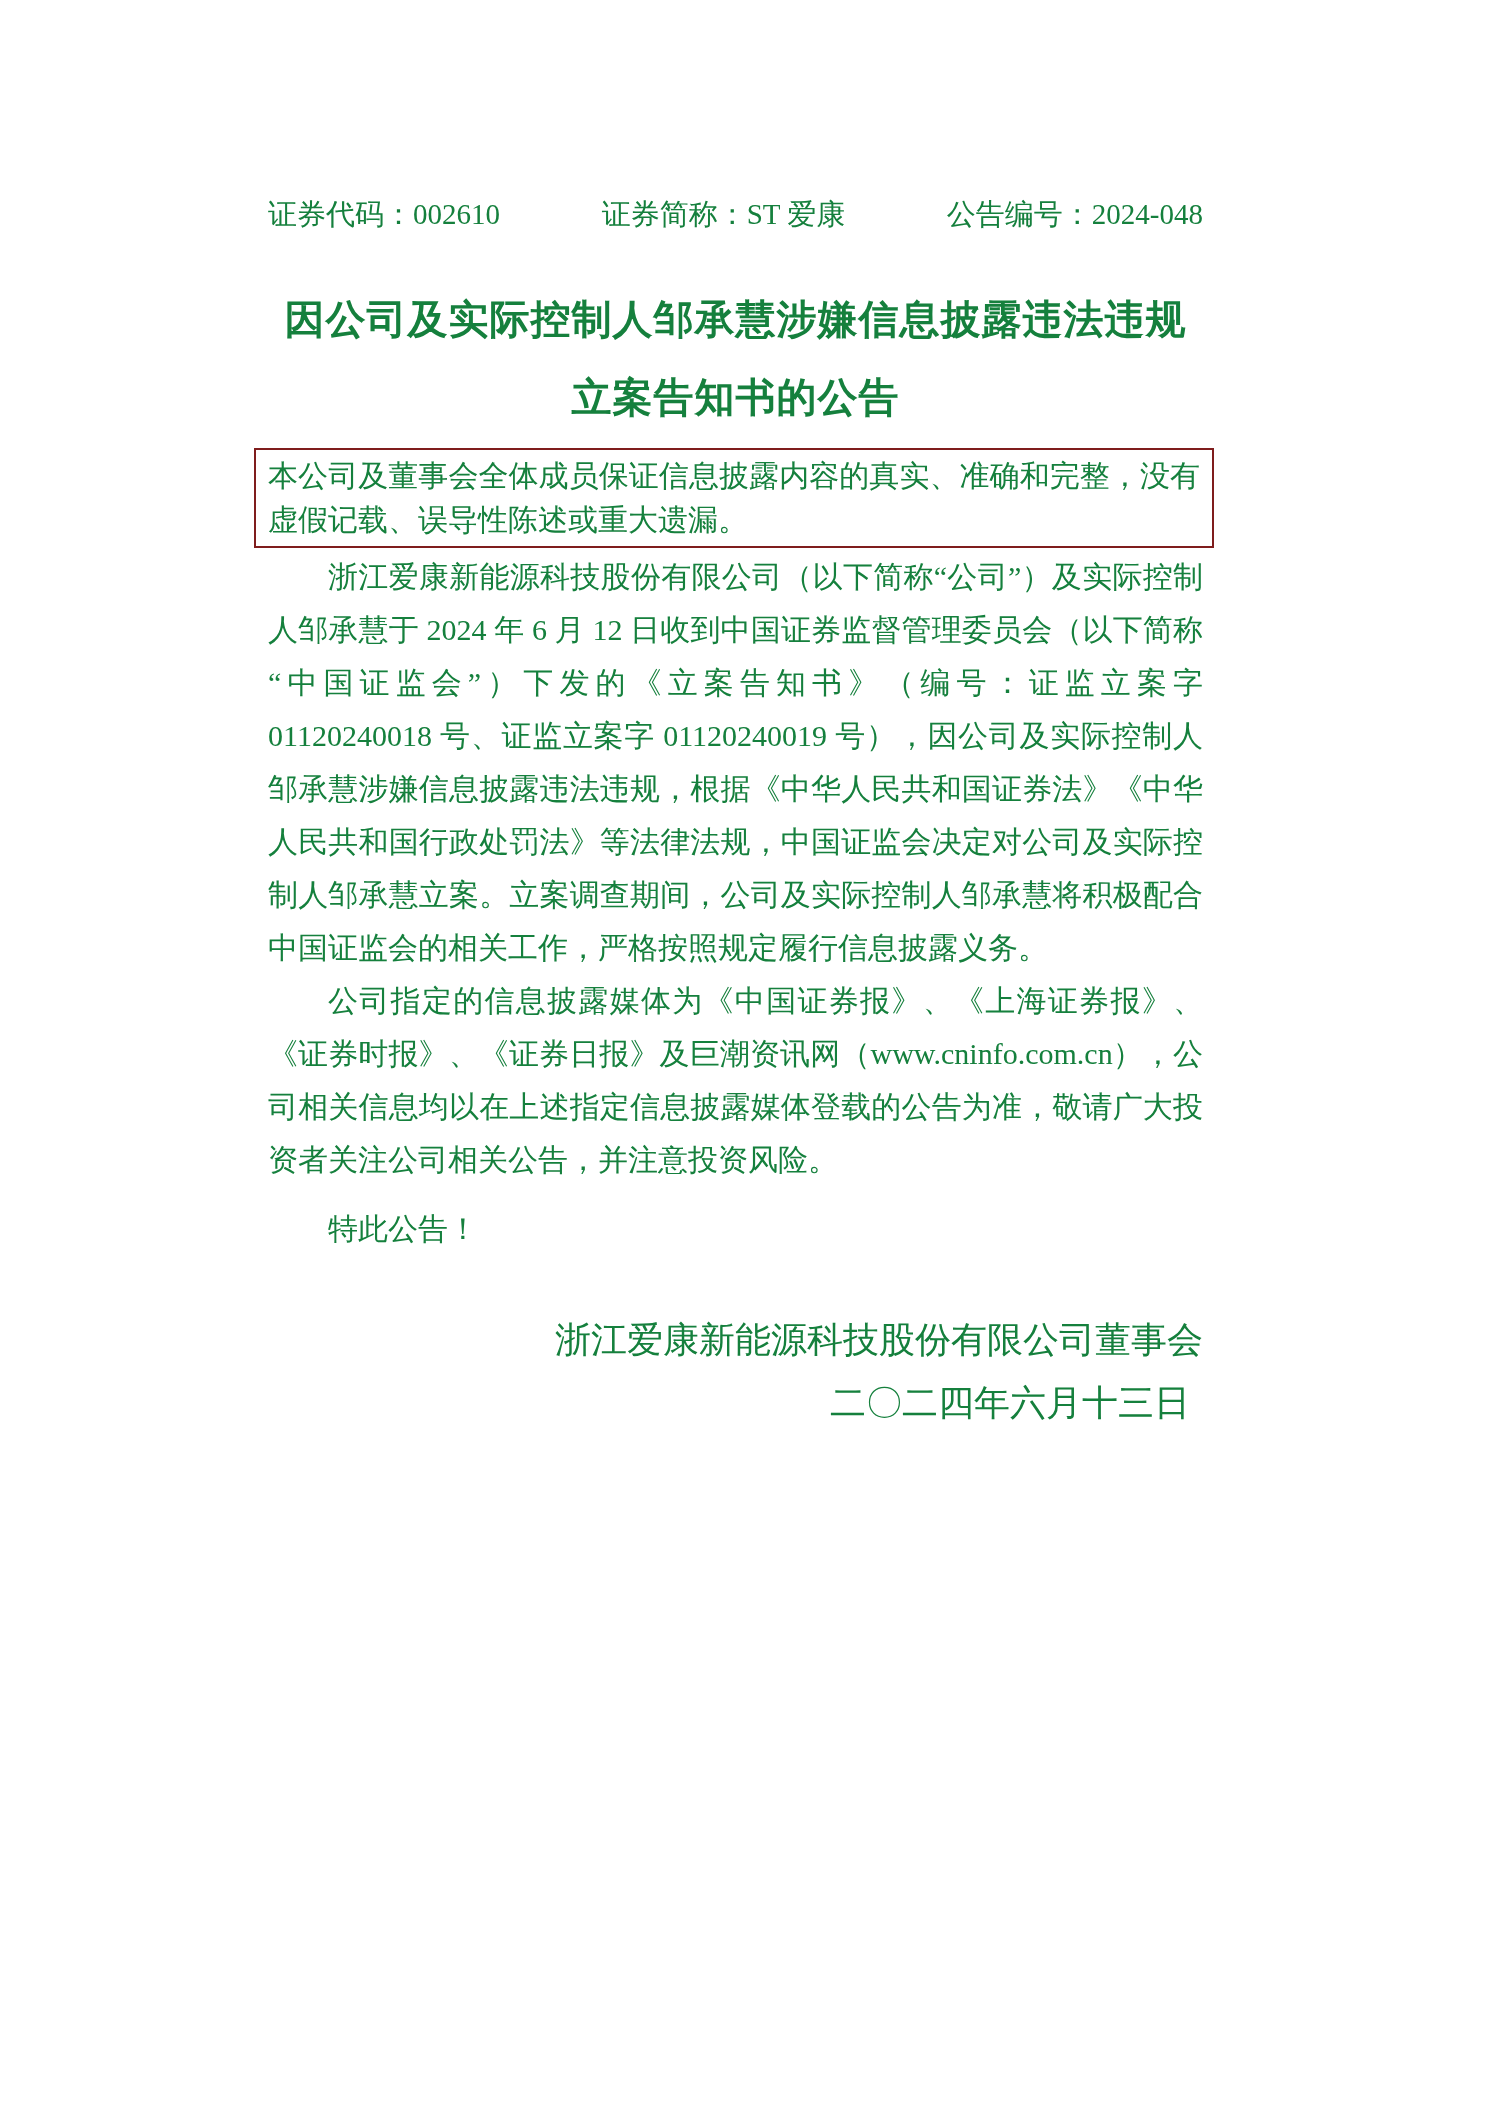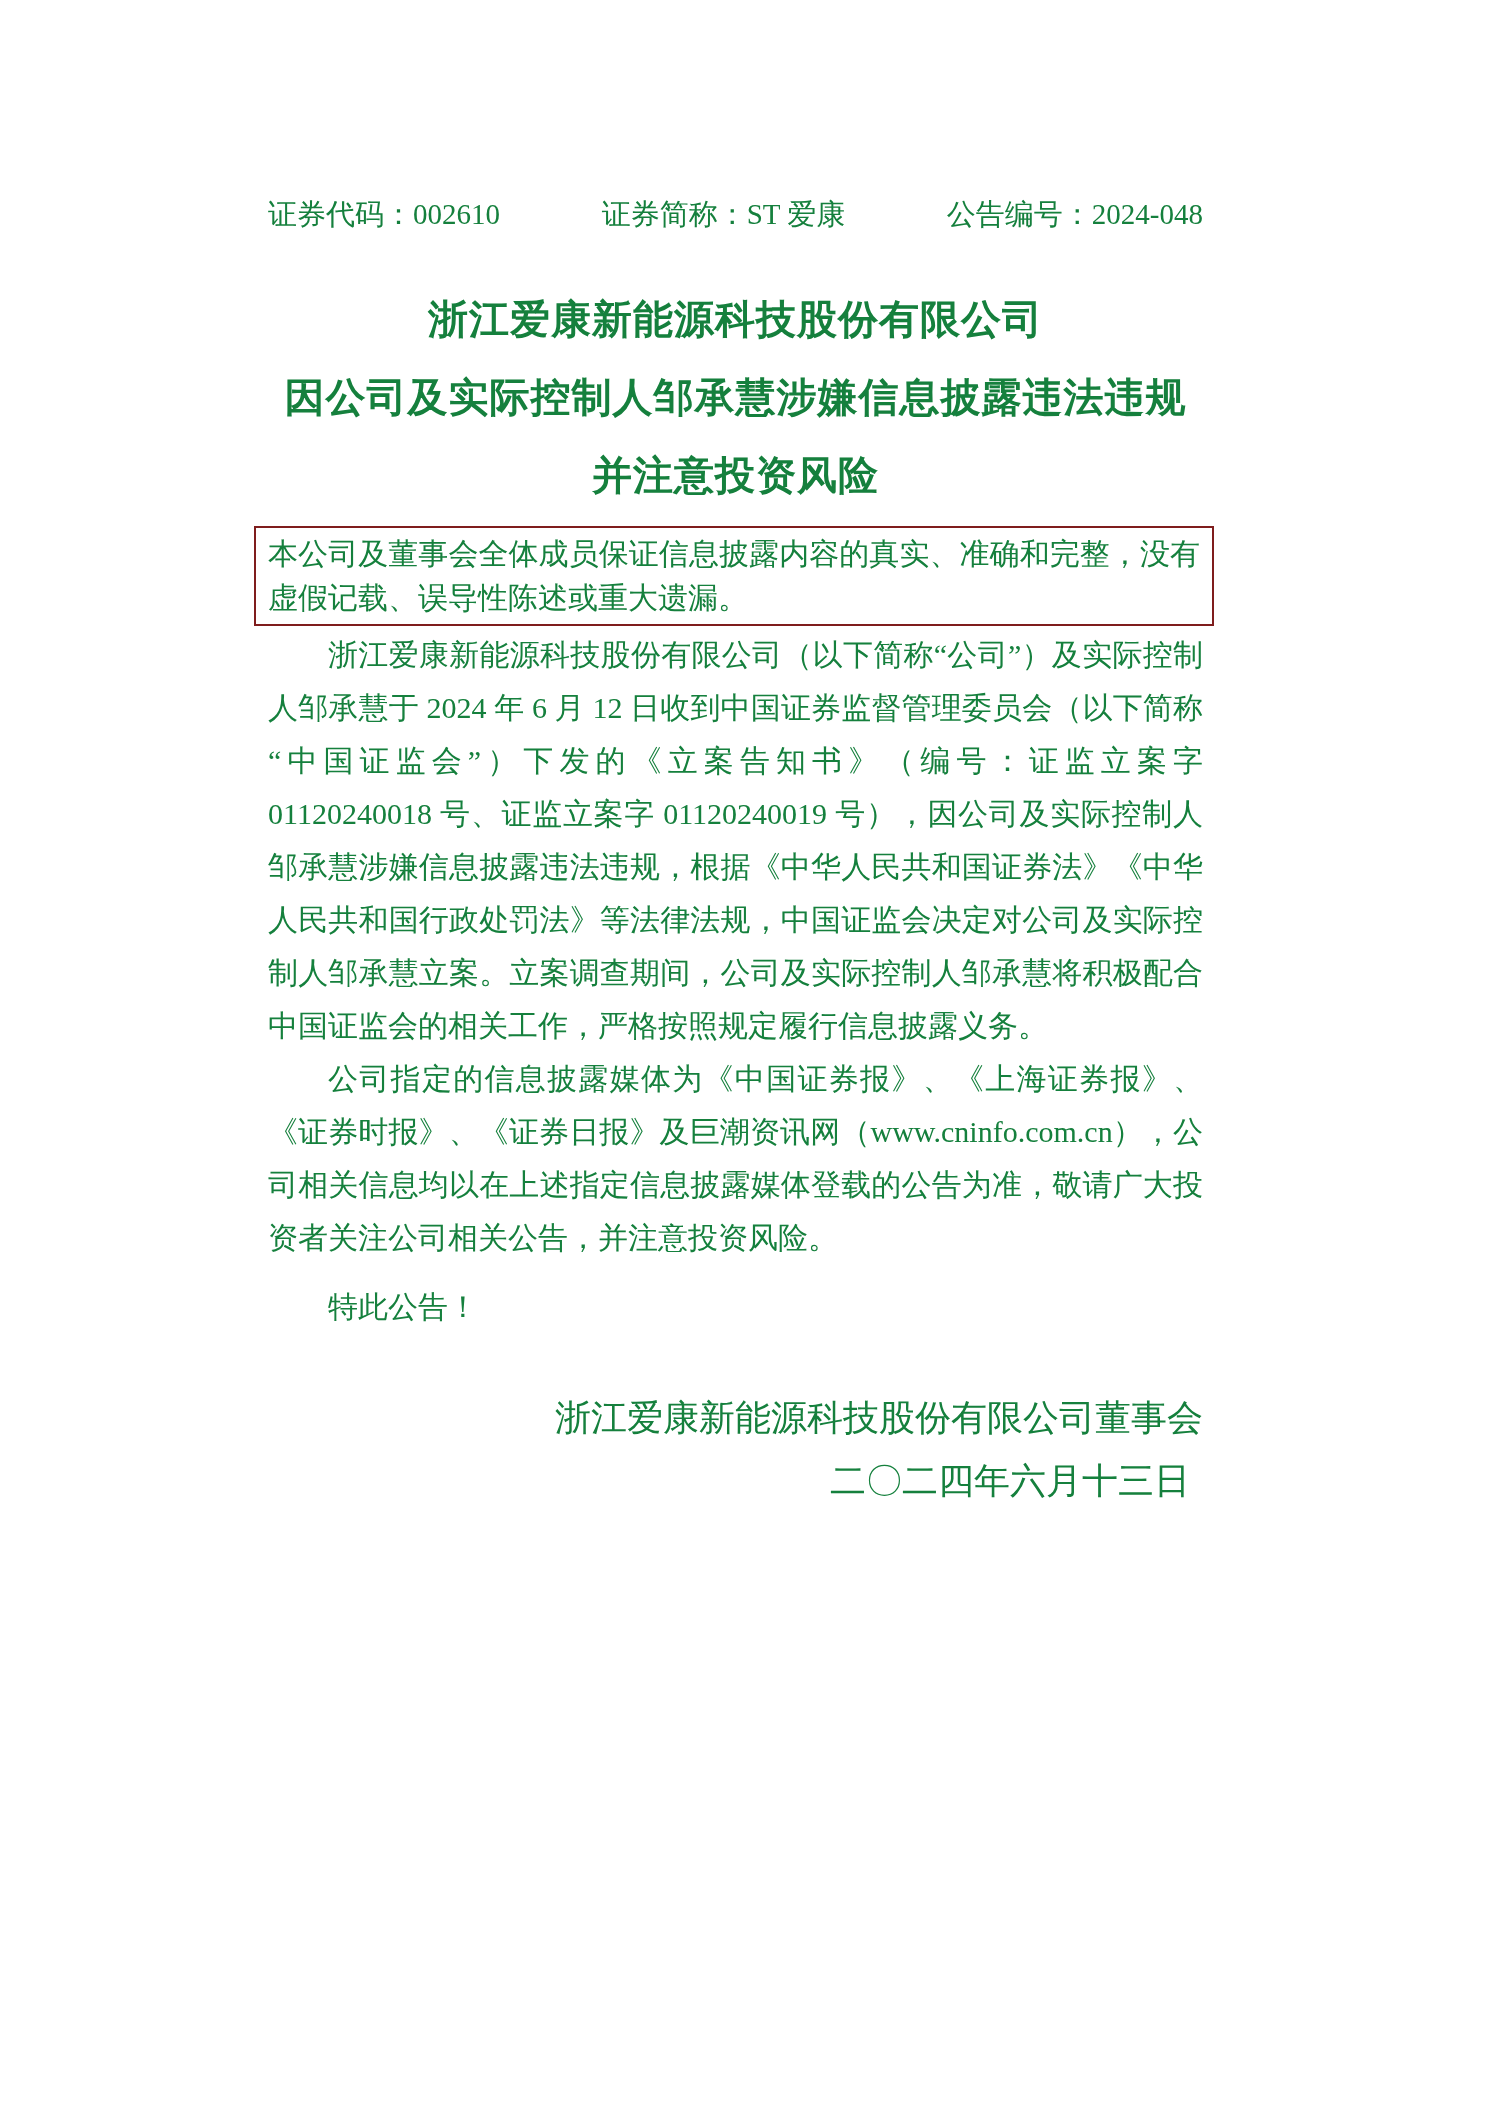--- a/index.html
+++ b/index.html
@@ -70,23 +70,22 @@
 <div class="page">
   <div class="content">
 
     <div class="header-row">
       <span>证券代码：002610</span>
       <span>证券简称：ST 爱康</span>
       <span>公告编号：2024-048</span>
     </div>
 
     <div class="title-block">
-      <div>浙江爱康新能源科技股份有限公司</div>
       <div>因公司及实际控制人邹承慧涉嫌信息披露违法违规</div>
-      <div>并注意投资风险</div>
+      <div>立案告知书的公告</div>
     </div>
 
     <div class="statement-box">
       <span>本公司及董事会全体成员保证信息披露内容的真实、准确和完整，没有虚假记载、误导性陈述或重大遗漏。</span>
     </div>
 
     <div class="body-block">
       <p class="body-para">浙江爱康新能源科技股份有限公司（以下简称“公司”）及实际控制人邹承慧于 2024 年 6 月 12 日收到中国证券监督管理委员会（以下简称“中国证监会”）下发的《立案告知书》（编号：证监立案字 01120240018 号、证监立案字 01120240019 号），因公司及实际控制人邹承慧涉嫌信息披露违法违规，根据《中华人民共和国证券法》《中华人民共和国行政处罚法》等法律法规，中国证监会决定对公司及实际控制人邹承慧立案。立案调查期间，公司及实际控制人邹承慧将积极配合中国证监会的相关工作，严格按照规定履行信息披露义务。</p>
       <p class="body-para">公司指定的信息披露媒体为《中国证券报》、《上海证券报》、《证券时报》、《证券日报》及巨潮资讯网（www.cninfo.com.cn），公司相关信息均以在上述指定信息披露媒体登载的公告为准，敬请广大投资者关注公司相关公告，并注意投资风险。</p>
       <p class="body-para closing-para">特此公告！</p>

